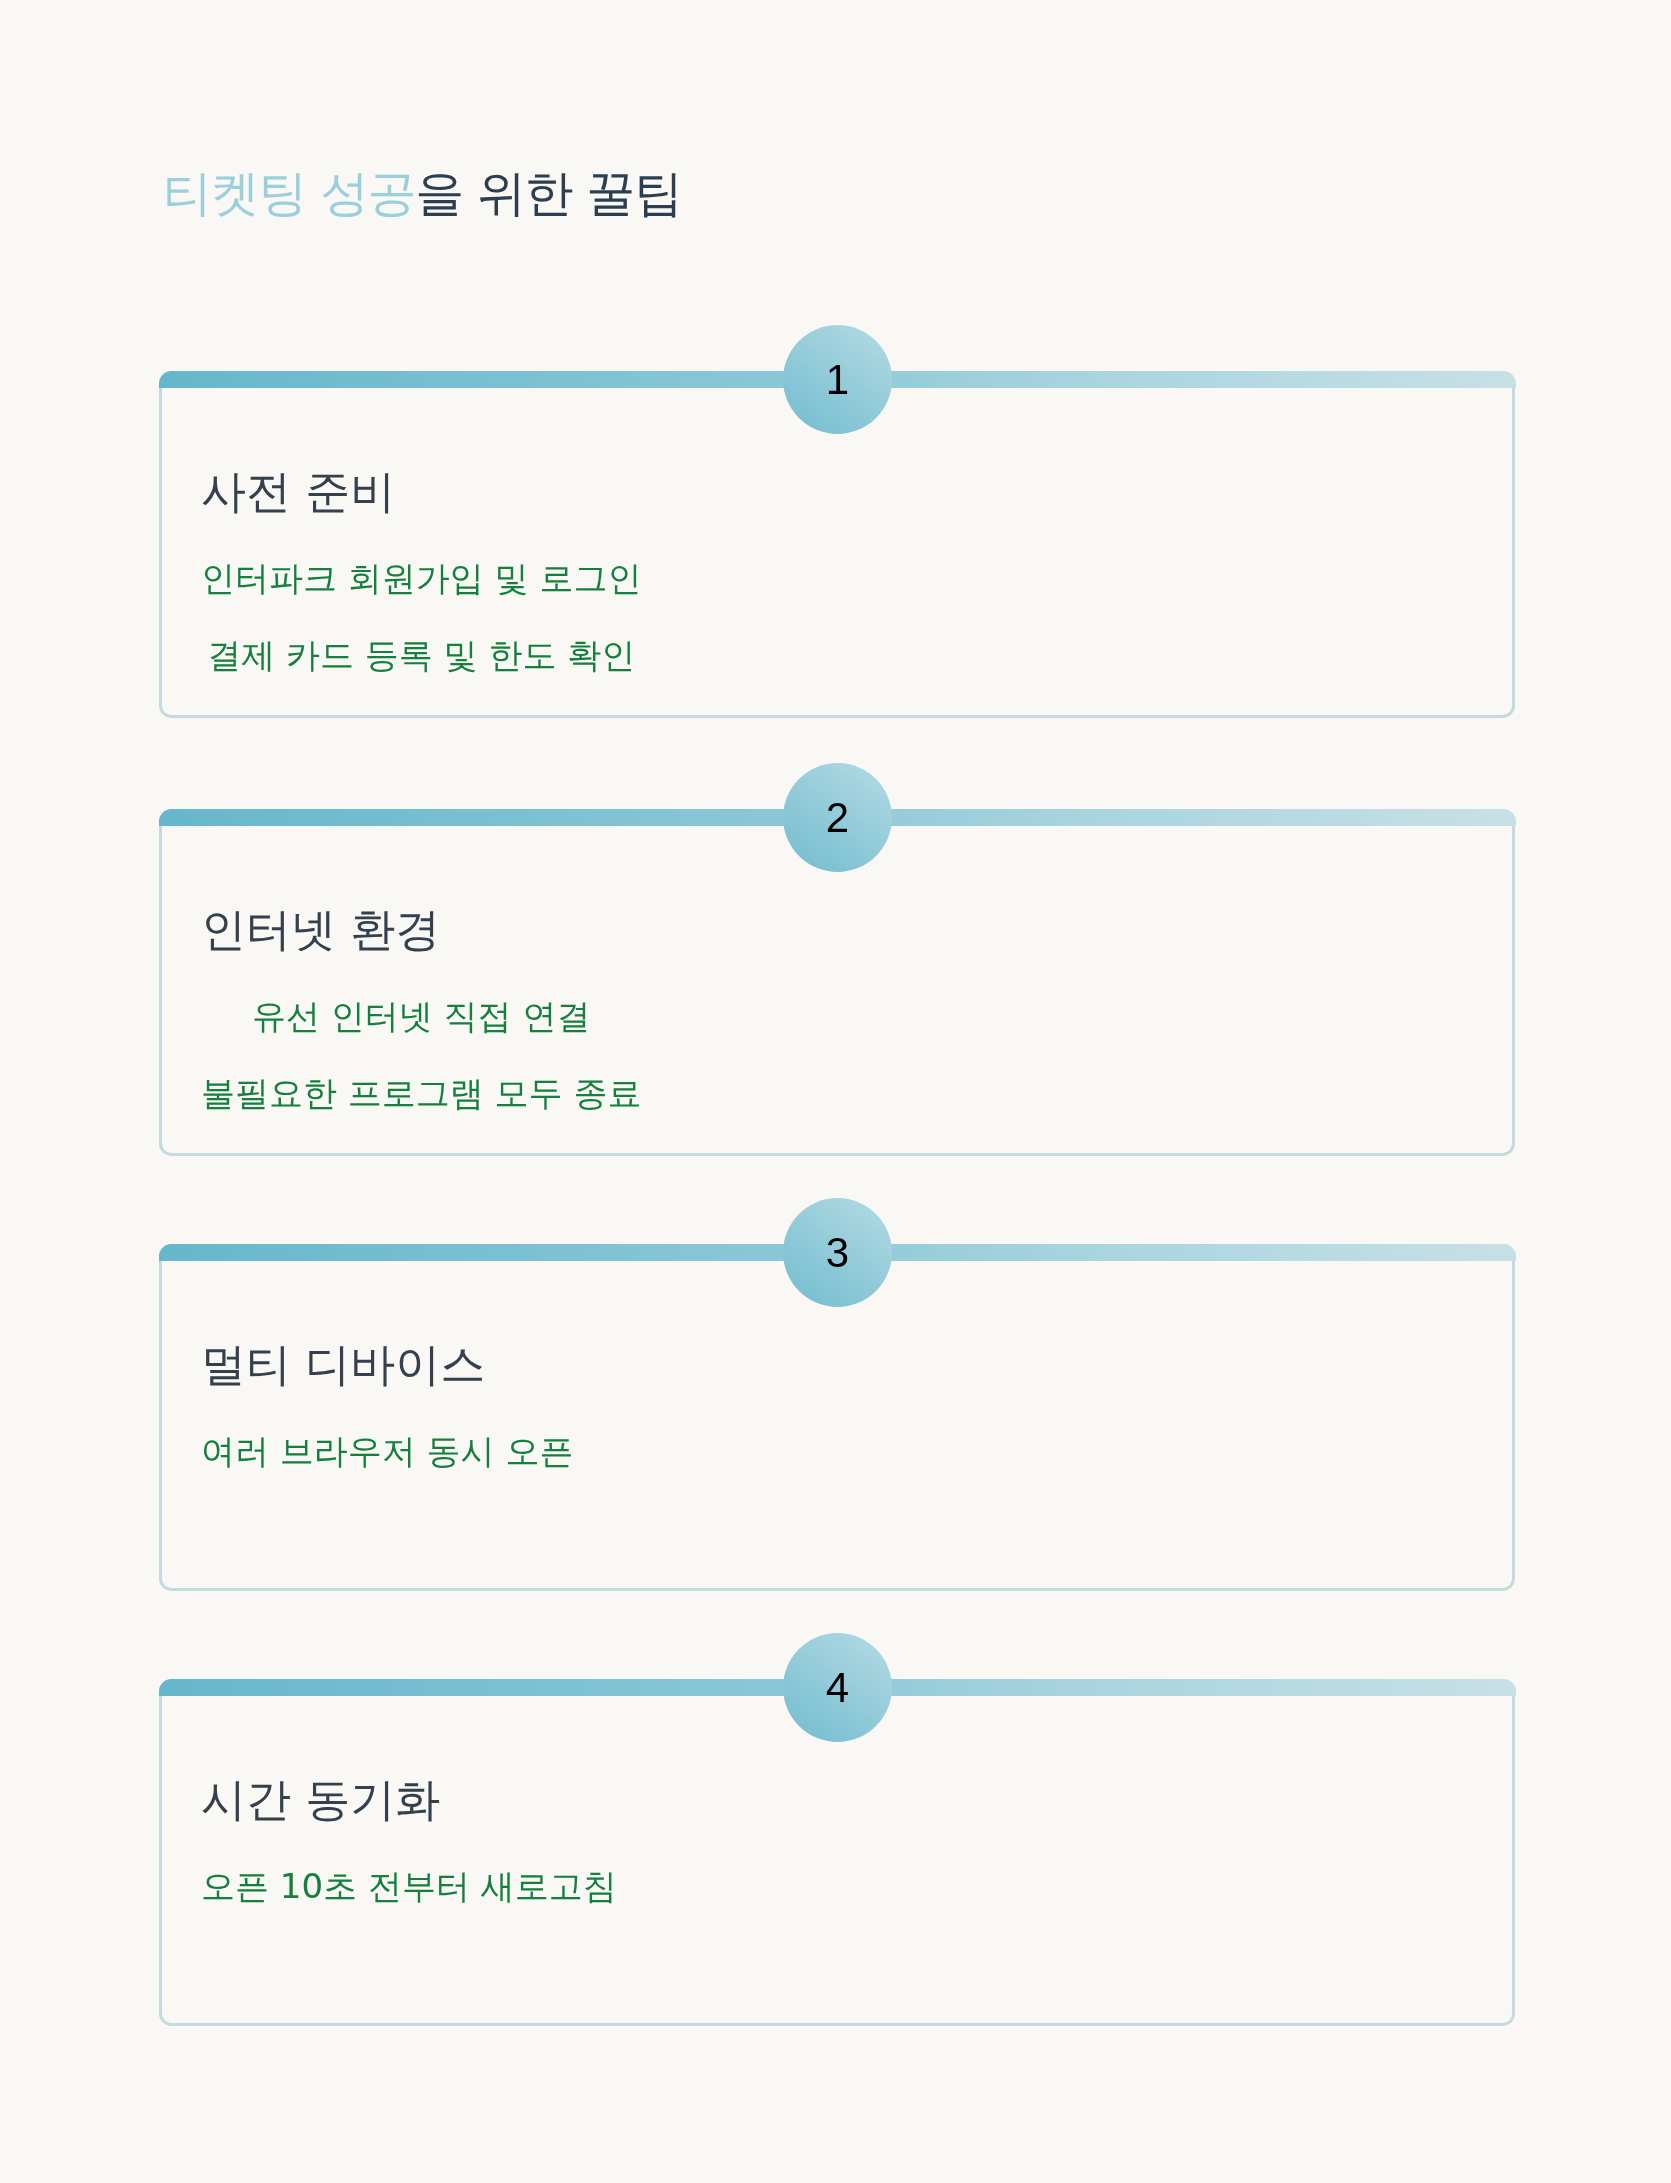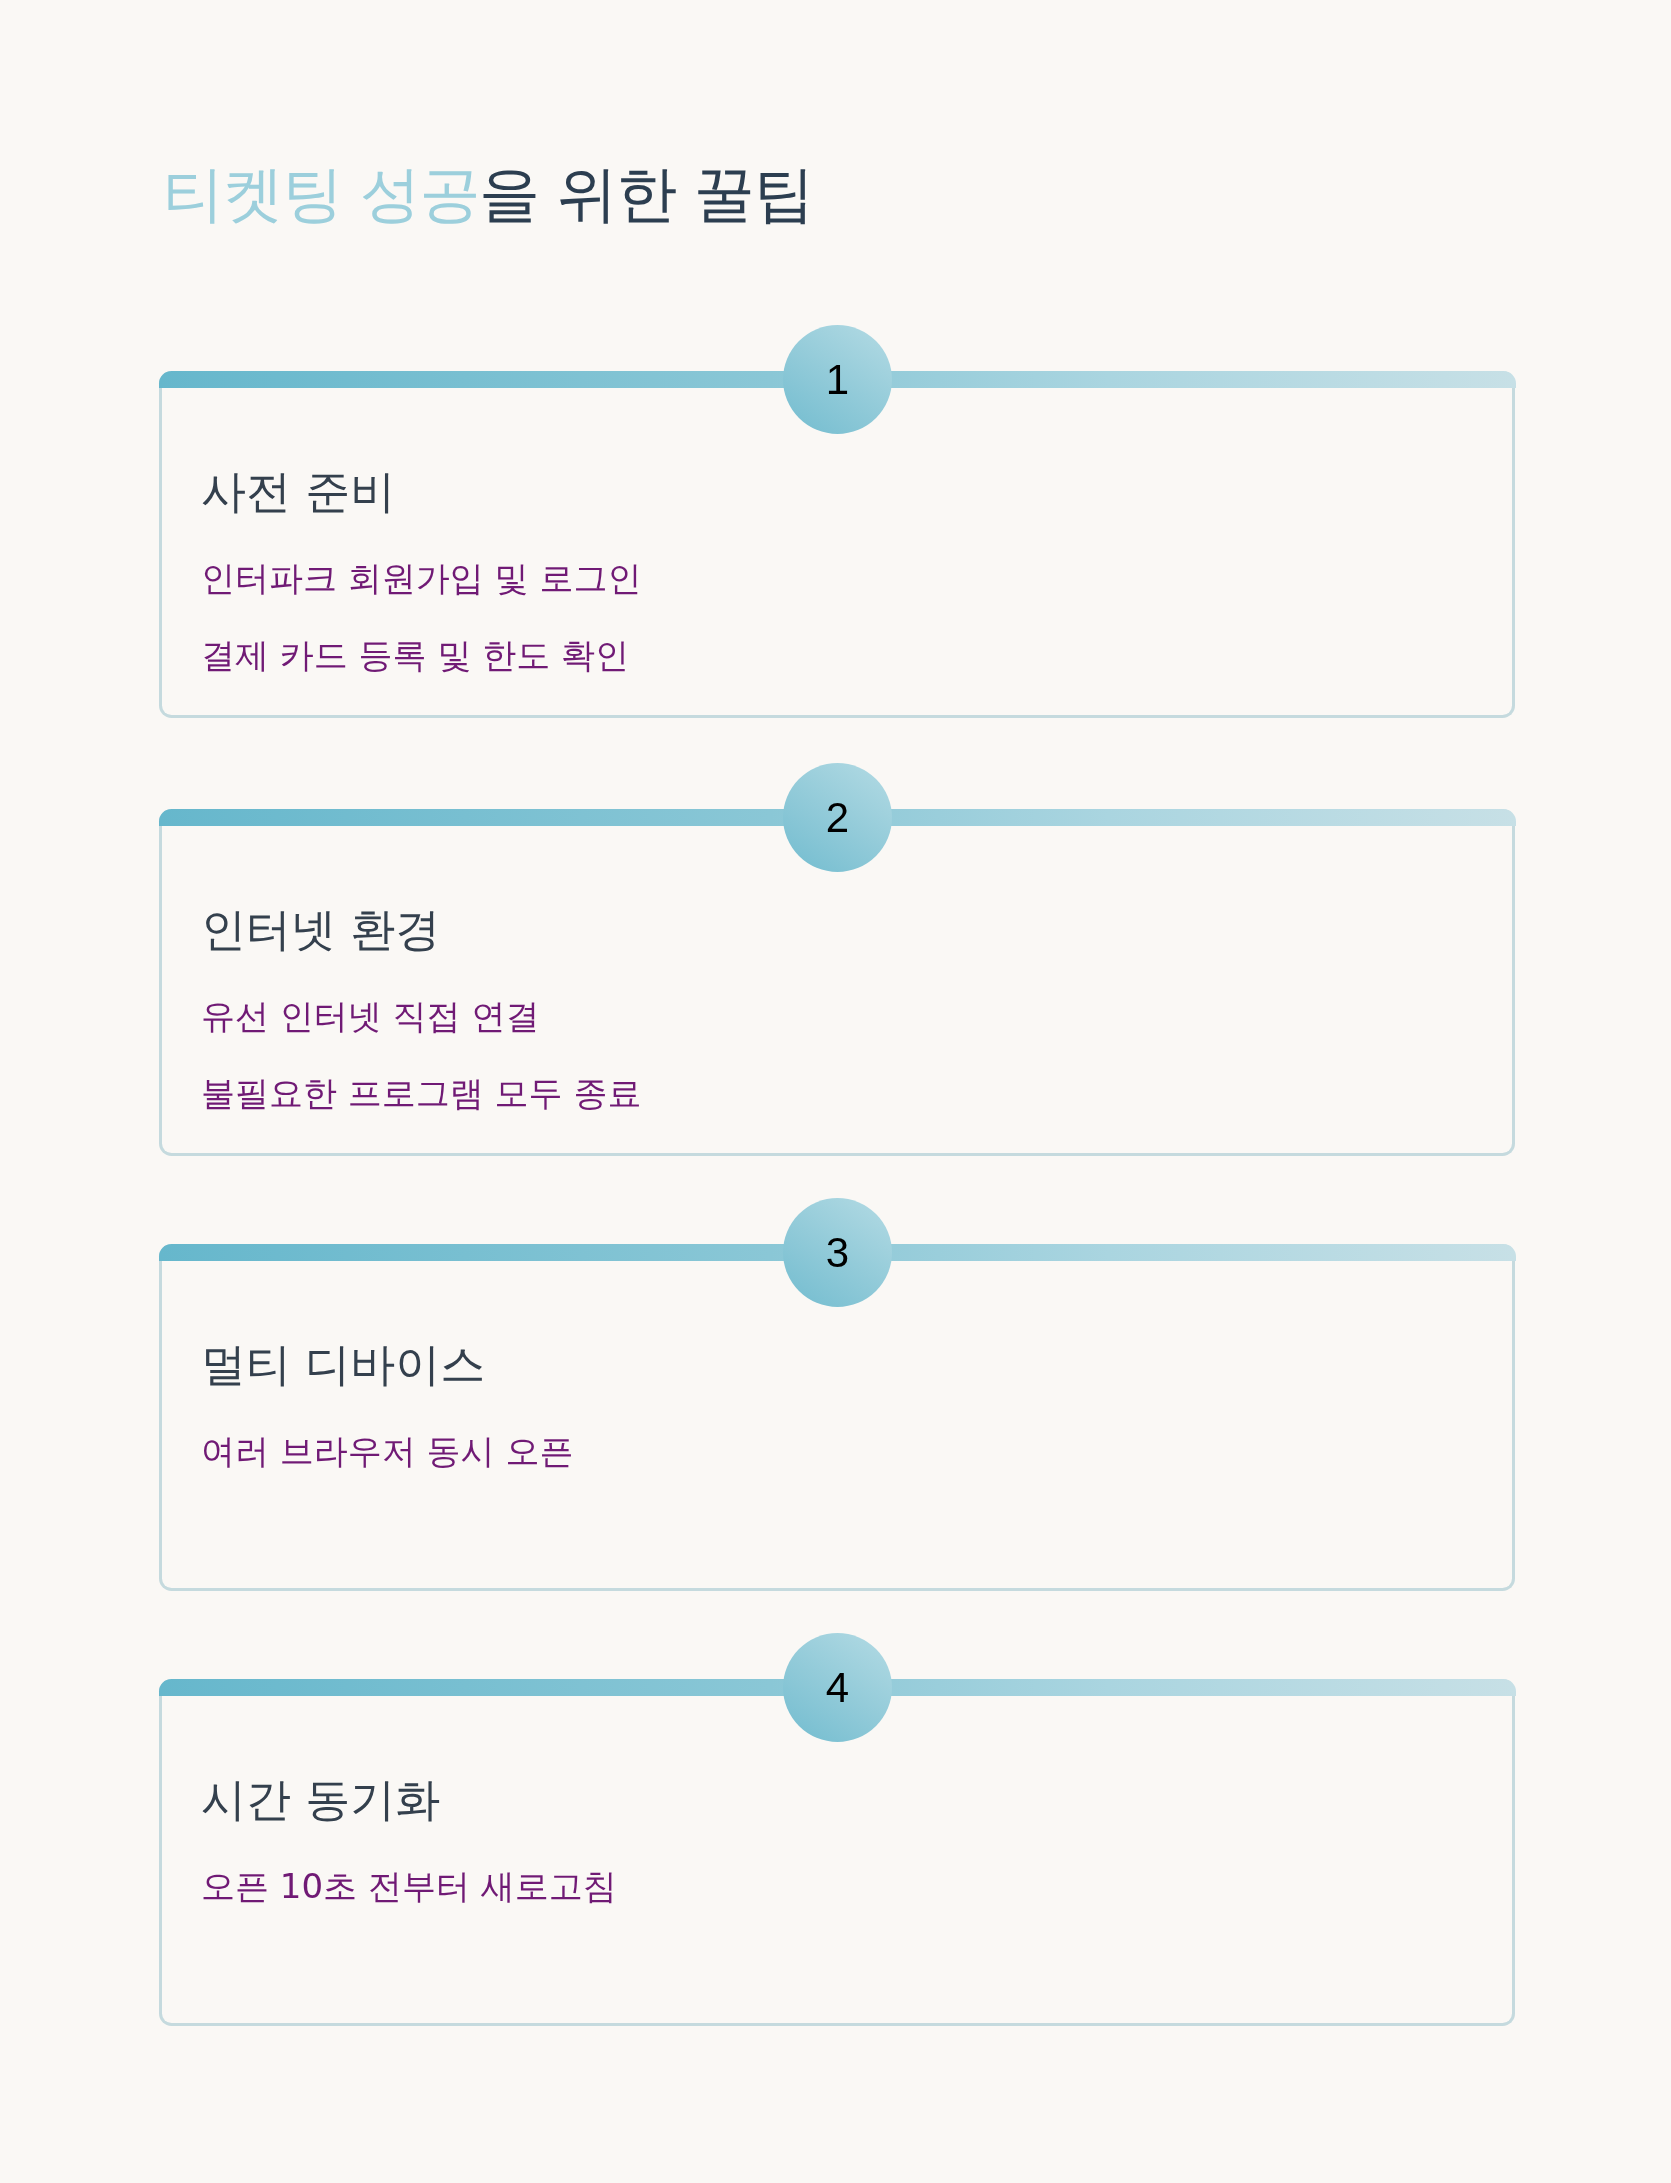--- a/index.html
+++ b/index.html
@@ -13,21 +13,21 @@
       position: relative;
       overflow: hidden;
       font-family: "DejaVu Sans", "Liberation Sans", sans-serif;
       color: #34404d;
     }
     .page-title {
       position: absolute;
       left: 163px;
       top: 145px;
       margin: 0;
-      font-size: 61px;
+      font-size: 49px;
       font-weight: normal;
       line-height: 98px;
       white-space: nowrap;
       letter-spacing: -1.4px;
       color: #2c3e50;
     }
     .page-title .accent {
       color: #9ccfdc;
     }
     .tip-card {
@@ -84,21 +84,22 @@
       top: 169px;
       margin: 0;
       padding: 0;
       list-style: none;
     }
     .tip-card .items li {
       font-size: 34px;
       line-height: 77px;
       height: 77px;
       white-space: nowrap;
-      color: #701a75;
+      color: #15803d;
+      text-align: center;
     }
   </style>
 </head>
 <body>
 
 <h1 class="page-title"><span class="accent">티켓팅 성공</span><span>을 위한 꿀팁</span></h1>
 
 <section class="tip-card" style="top:371px;">
   <div class="top-bar"></div>
   <div class="badge">1</div>

